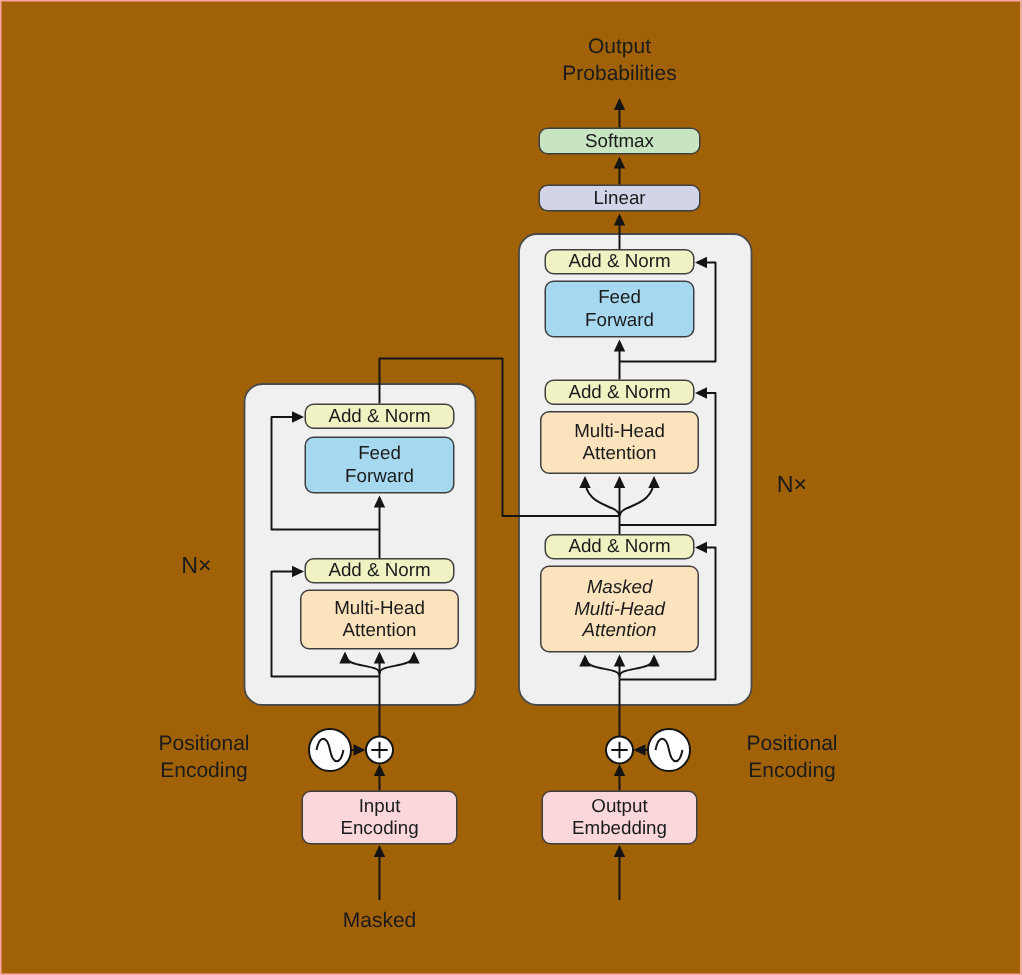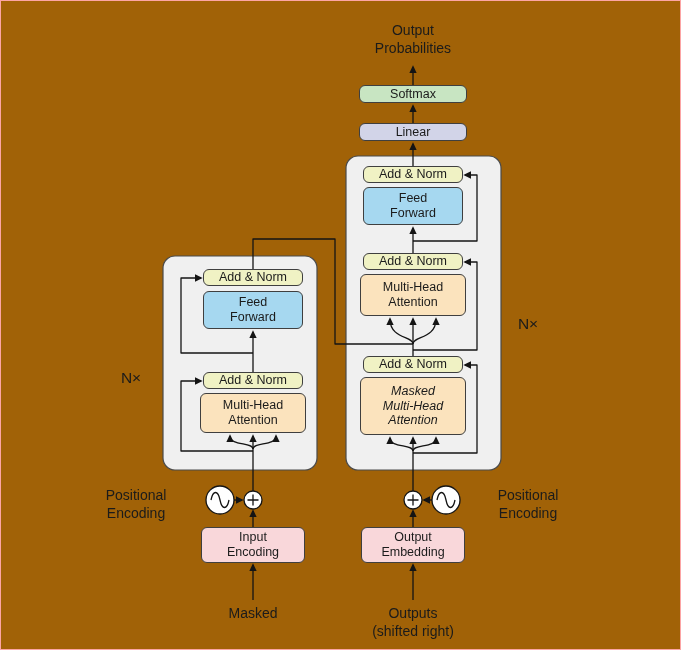--- a/index.html
+++ b/index.html
@@ -120,16 +120,14 @@
 Encoding</div>
   <div class="lbl" style="left:480px;top:485px;width:94px">Positional
 Encoding</div>
 
   <div class="box" style="left: 200px; top: 526px; width: 104px; height: 36px; background: rgb(249, 215, 218);">Input
 Encoding</div>
   <div class="box" style="left: 360px; top: 526px; width: 104px; height: 36px; background: rgb(249, 215, 218);">Output
 Embedding</div>
 
   <div class="lbl" style="left:202px;top:603px;width:100px">Masked</div>
-  <div class="lbl" style="left:347px;top:603px;width:130px">Outputs
-(shifted right)</div>
 
 </div>
 
 </body></html>

